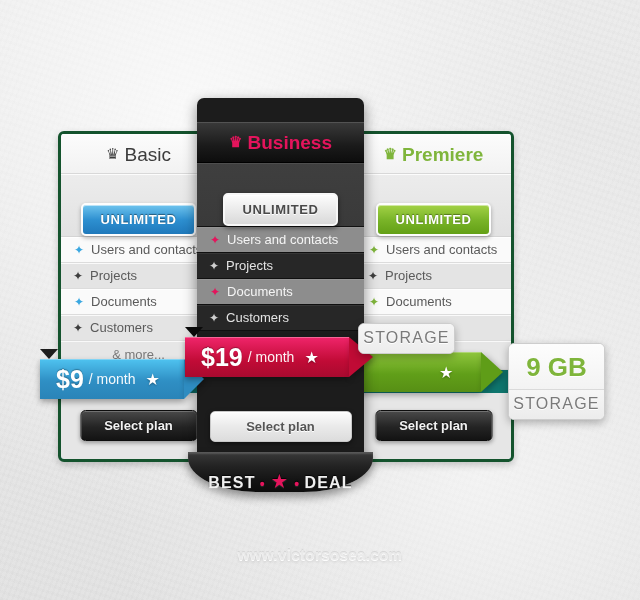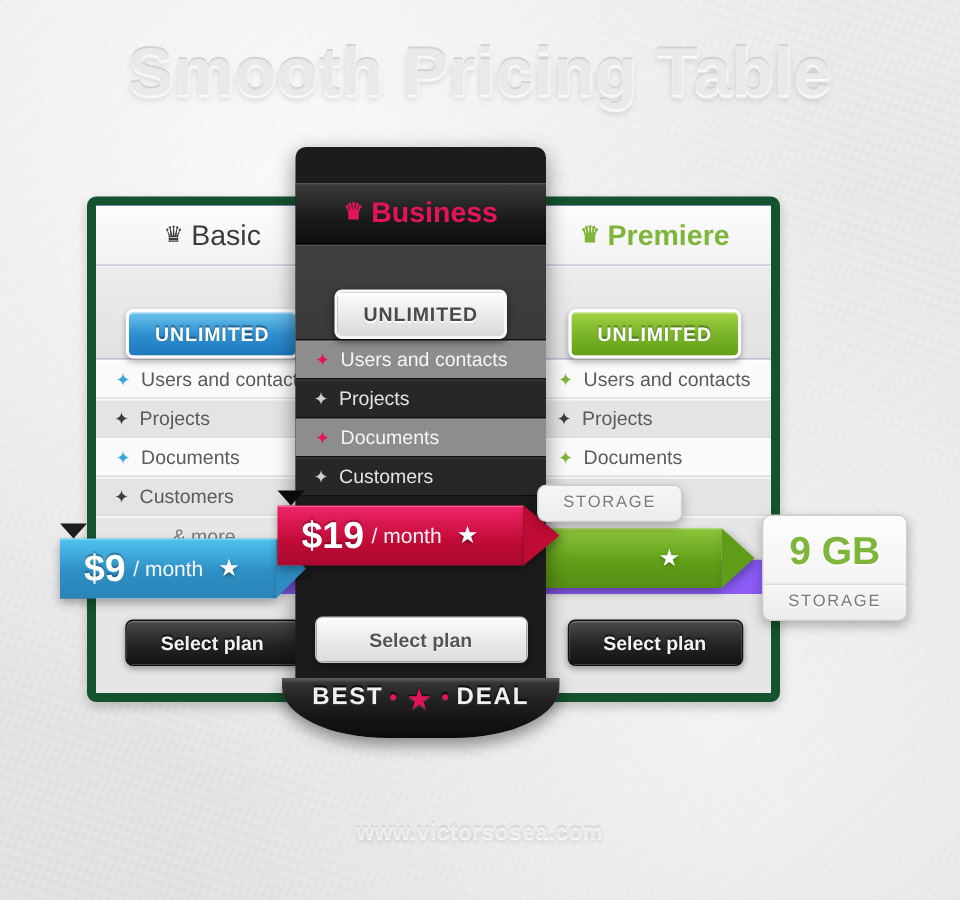--- a/index.html
+++ b/index.html
@@ -30,22 +30,22 @@
   }
   #site-footer{
     position:absolute;left:0;top:546px;width:640px;text-align:center;
     font-size:15px;font-weight:bold;letter-spacing:.4px;color:#eaeaea;
     text-shadow:0 1px 0 #fdfdfd, 0 -1px 0 #d6d6d6, 0 2px 3px rgba(0,0,0,.12);
   }
 
   
   .side-card{
     position:absolute;width:155px;
-    background:#8b5cf6;
-    border:6px solid #14532d;
+    background:#0f766e;
+    border:3px solid #14532d;
     border-radius:6px;
     box-shadow:0 3px 7px rgba(0,0,0,.20), inset 0 1px 0 rgba(255,255,255,.9);
     overflow:hidden;
   }
   #card-basic{left:58px;top:131px;height:325px;}
   #card-premiere{left:353px;top:131px;height:325px;}
 
   .card-head{
     height:39px;line-height:39px;text-align:center;
     font-size:19px;
@@ -192,48 +192,47 @@
     background:#fafafa;border:1px solid #cdcdcd;
     box-shadow:0 3px 8px rgba(0,0,0,.28), inset 0 1px 0 #fff;
     z-index:10;text-align:center;
   }
   .storage-card .gb{
     font-size:26px;font-weight:bold;padding:8px 0 6px;
     background:linear-gradient(#fdfdfd,#f3f3f3);border-bottom:1px solid #dadada;
     text-shadow:0 1px 0 #fff;
   }
   .storage-card .lbl{
-    font-size:11px;color:#7a7a7a;letter-spacing:1.2px;padding:5px 0 6px;
+    font-size:16px;color:#7a7a7a;letter-spacing:1.2px;padding:5px 0 6px;
     background:linear-gradient(#f6f6f6,#ececec);text-shadow:0 1px 0 #fff;
   }
   #storage-business{left:358px;top:323px;}
   #storage-business .gb{color:#e4145c;}
   #storage-premiere{left:508px;top:343px;}
   #storage-premiere .gb{color:#7fb53b;}
 
   
   #best-deal{
     position:absolute;left:188px;top:452px;width:185px;height:40px;z-index:12;
     border-radius:0 0 70px 70px / 0 0 34px 34px;
     background:linear-gradient(#3a3a3a 0%,#232323 35%,#141414 70%,#0c0c0c);
     box-shadow:0 5px 10px rgba(0,0,0,.4), inset 0 2px 2px rgba(255,255,255,.16);
-    display:flex;align-items:flex-start;justify-content:center;
+    display:flex;align-items:flex-end;justify-content:center;
     color:#f0f0f0;font-size:16px;font-weight:bold;letter-spacing:1.2px;
     text-shadow:0 -1px 1px rgba(0,0,0,.85), 0 1px 1px rgba(255,255,255,.12);
     padding-top:4px;box-sizing:border-box;
   }
   #best-deal .dot{color:#e4145c;font-size:14px;margin:0 4px;vertical-align:2px;}
   #best-deal .bstar{color:#e4145c;font-size:17px;margin:0 2px;}
 </style>
 </head>
 <body>
 
 <div class="stage">
 
-  <div id="page-title">Smooth Pricing Table</div>
 
   <div class="side-card" id="card-basic">
     <div class="card-head">
       <span class="crown">♛</span><span>Basic</span>
     </div>
     <div class="badge-zone">
       <div class="unlimited-btn ul-blue">UNLIMITED</div>
     </div>
     <div class="feature odd">
       <span class="st" style="color:#3aa7e0">✦</span><span>Users and contacts</span>

